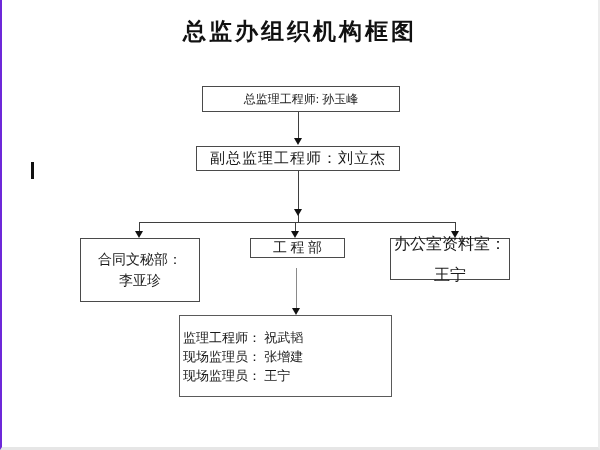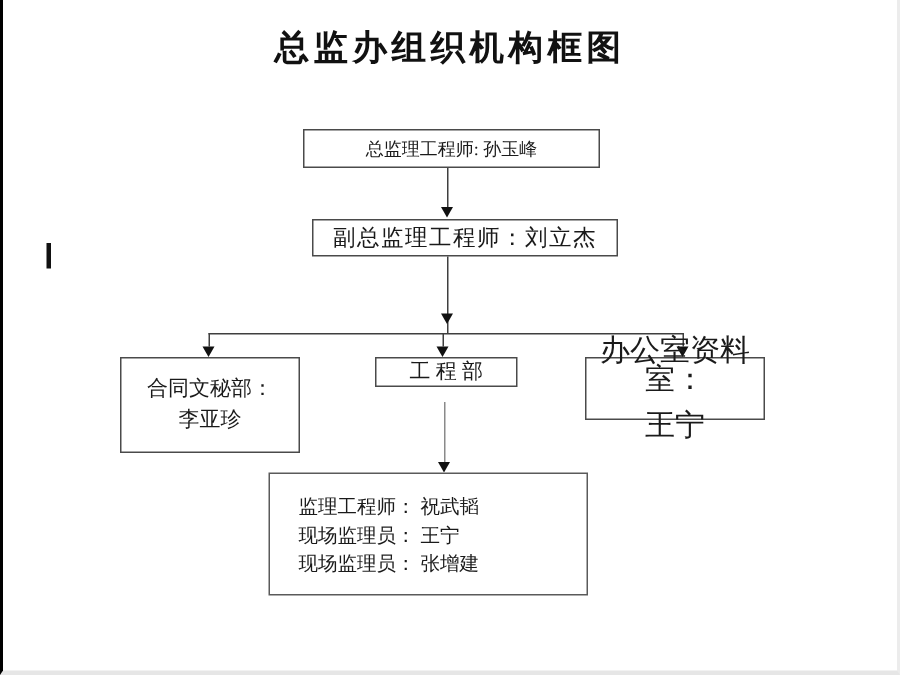--- a/index.html
+++ b/index.html
@@ -6,21 +6,21 @@
   html,body { width:600px; height:450px; }
   body {
     background:#ffffff;
     font-family:"Liberation Serif", serif;
     color:#141414;
   }
   .page {
     position:relative;
     width:600px; height:450px;
     background:#ffffff;
-    border-left:2px solid #000000;
+    border-left:2px solid #6d28d9;
     border-right:2px solid #ececec;
     border-bottom:3px solid #e6e6e6;
     overflow:hidden;
   }
   .title {
     position:absolute;
     top:16px; left:0; width:100%;
     text-align:center;
     font-size:23px;
     font-weight:bold;
@@ -28,33 +28,32 @@
     color:#111111;
   }
   .box {
     position:absolute;
     border:1px solid #4a4a4a;
     background:#ffffff;
     display:flex;
     flex-direction:column;
     justify-content:center;
     align-items:center;
-    text-align:center;
     color:#1a1a1a;
   }
   .box1 { left:200px; top:86px;  width:198px; height:26px; font-size:12px; }
-  .box2 { left:194px; top:146px; width:204px; height:25px; font-size:15px; letter-spacing:1px;margin-left:12px; }
+  .box2 { left:194px; top:146px; width:204px; height:25px; font-size:15px; letter-spacing:1px; }
   .box-l3a { left:78px;  top:238px; width:120px; height:64px; font-size:14px; line-height:21px; }
   .box-l3b { left:248px; top:238px; width:95px;  height:20px; font-size:14px; }
-  .box-l3c { left:388px; top:238px; width:120px; height:42px; font-size:20px; line-height:19px;gap:12px; }
+  .box-l3c { left:388px; top:238px; width:120px; height:42px; font-size:16px; line-height:19px;gap:12px; }
   .box4 {
     left:177px; top:315px; width:213px; height:82px;
     font-size:13px; line-height:19px;
     align-items:flex-start; text-align:left;
-    padding-left:19px;
+    padding-left:3px;
     border-color:#5a5a5a;
   }
   .vline { position:absolute; width:1px; background:#3f3f3f; }
   .vline.gray { background:#8a8a8a; }
   .hline { position:absolute; height:1px; background:#3f3f3f; }
   .arrow {
     position:absolute;
     width:0; height:0;
     border-left:4px solid transparent;
     border-right:4px solid transparent;
@@ -112,17 +111,17 @@
   <div class="box box-l3c">
     <span>办公室资料室：</span>
     <span>王宁</span>
   </div>
 
   <div class="vline gray" style="left:294px;top:268px;height:40px"></div>
   <div class="arrow" style="left:290px;top:308px"></div>
 
   <div class="box box4">
     <div>监理工程师： 祝武韬</div>
+    <div>现场监理员： 张增建</div>
     <div>现场监理员： 王宁</div>
-    <div>现场监理员： 张增建</div>
   </div>
 
 </div>
 
 </body></html>

